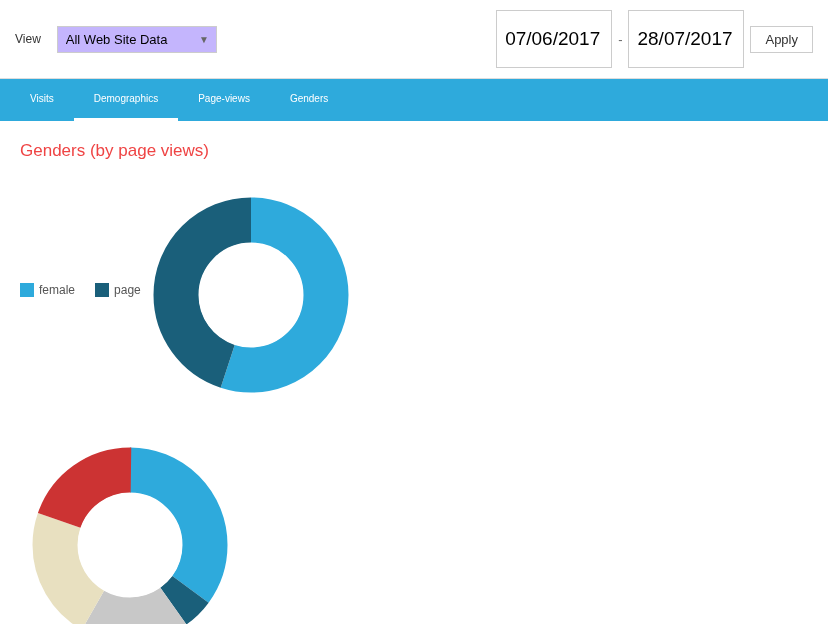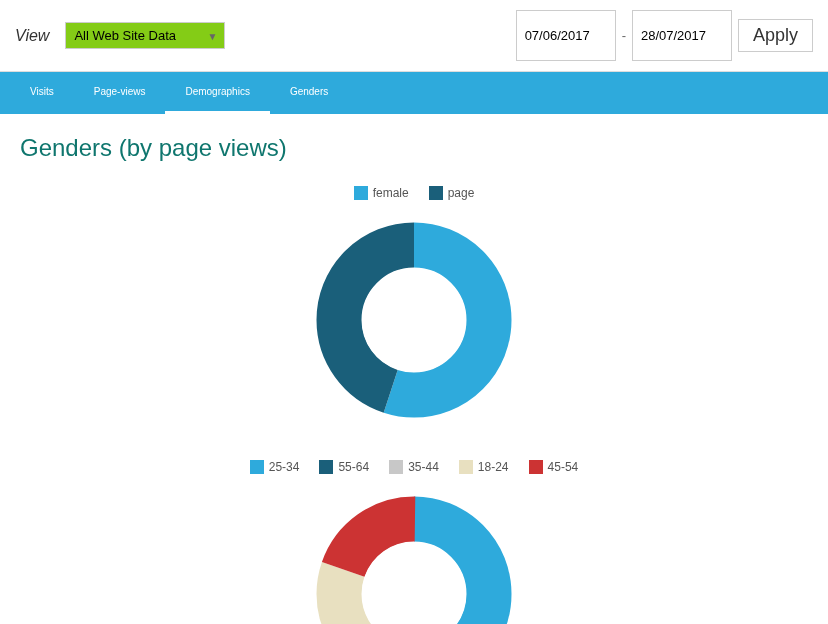--- a/index.html
+++ b/index.html
@@ -8,36 +8,35 @@
     
     .header-bar {
       display: flex;
       align-items: center;
       padding: 10px 15px;
       background: #fff;
       border-bottom: 1px solid #ddd;
       gap: 10px;
     }
     .view-label {
-      font-size: 16px;
+      font-size: 12px;
       color: #333;
       margin-right: 6px;
-      font-style: italic;
     }
     .view-select-wrapper {
       position: relative;
       display: inline-block;
     }
     .view-select {
       appearance: none;
       -webkit-appearance: none;
       border: 1px solid #ccc;
       padding: 5px 28px 5px 8px;
       font-size: 13px;
-      background: #84cc16;
+      background: #c4b5fd;
       cursor: pointer;
       min-width: 160px;
     }
     .select-arrow {
       position: absolute;
       right: 8px;
       top: 50%;
       transform: translateY(-50%);
       pointer-events: none;
       font-size: 10px;
@@ -45,32 +44,32 @@
     }
     .date-range {
       margin-left: auto;
       display: flex;
       align-items: center;
       gap: 6px;
     }
     .date-input {
       border: 1px solid #ccc;
       padding: 17px 8px;
-      font-size: 13px;
-      width: 100px;
+      font-size: 19px;
+      width: 116px;
     }
     .date-separator {
       font-size: 13px;
       color: #666;
     }
     .apply-btn {
       background: #fff;
       border: 1px solid #ccc;
       padding: 5px 14px;
-      font-size: 18px;
+      font-size: 13px;
       cursor: pointer;
       color: #333;
     }
 
     
     .nav-tabs {
       background: #2eaadc;
       display: flex;
       padding: 0 10px;
     }
@@ -84,30 +83,30 @@
       font-weight: 500;
       border-bottom: 3px solid transparent;
     }
     .nav-tab.active { border-bottom: 3px solid #fff; }
 
     
     .content {
       padding: 20px 20px;
     }
     .section-title {
-      font-size: 24px;
+      font-size: 17px;
       font-weight: normal;
-      color: #0f766e;
+      color: #ef4444;
       margin-bottom: 20px;
     }
 
     
     .chart-container {
       display: flex;
-      flex-direction: column;
+      flex-direction: row;
       align-items: center;
       margin-bottom: 30px;
       margin-top: 24px;
     }
     .legend {
       display: flex;
       gap: 20px;
       margin-bottom: 10px;
     }
     .legend-item {
@@ -138,22 +137,22 @@
   <div class="date-range">
     <input class="date-input" type="text" value="07/06/2017" style="">
     <span class="date-separator">-</span>
     <input class="date-input" type="text" value="28/07/2017" style="">
     <button class="apply-btn">Apply</button>
   </div>
 </div>
 
 <nav class="nav-tabs">
   <a class="nav-tab">Visits</a>
+  <a class="nav-tab active">Demographics</a>
   <a class="nav-tab">Page-views</a>
-  <a class="nav-tab active">Demographics</a>
   <a class="nav-tab">Genders</a>
 </nav>
 
 <div class="content">
 
   <h2 class="section-title">Genders (by page views)</h2>
   <div class="chart-container">
     <div class="legend">
       <div class="legend-item">
         <span class="legend-color" style="background:#2eaadc;"></span>
@@ -168,42 +167,20 @@
     <svg class="donut" width="220" height="220" viewBox="0 0 220 220">
 
       <circle cx="110" cy="110" r="75" fill="none" stroke="#2eaadc" stroke-width="45" stroke-dasharray="259 472" stroke-dashoffset="0" transform="rotate(-90 110 110)"></circle>
       <circle cx="110" cy="110" r="75" fill="none" stroke="#1a5f7a" stroke-width="45" stroke-dasharray="213 472" stroke-dashoffset="-259" transform="rotate(-90 110 110)"></circle>
 
       <circle cx="110" cy="110" r="52" fill="#fff"></circle>
     </svg>
   </div>
 
   <div class="chart-container">
-    <div class="legend">
-      <div class="legend-item">
-        <span class="legend-color" style="background:#2eaadc;"></span>
-        <span>25-34</span>
-      </div>
-      <div class="legend-item">
-        <span class="legend-color" style="background:#1a5f7a;"></span>
-        <span>55-64</span>
-      </div>
-      <div class="legend-item">
-        <span class="legend-color" style="background:#c8c8c8;"></span>
-        <span>35-44</span>
-      </div>
-      <div class="legend-item">
-        <span class="legend-color" style="background:#e8e0c0;"></span>
-        <span>18-24</span>
-      </div>
-      <div class="legend-item">
-        <span class="legend-color" style="background:#cc3333;"></span>
-        <span>45-54</span>
-      </div>
-    </div>
 
     <svg class="donut" width="220" height="220" viewBox="0 0 220 220">
 
       <circle cx="110" cy="110" r="75" fill="none" stroke="#2eaadc" stroke-width="45" stroke-dasharray="165 306" stroke-dashoffset="0" transform="rotate(-90 110 110)"></circle>
 
       <circle cx="110" cy="110" r="75" fill="none" stroke="#1a5f7a" stroke-width="45" stroke-dasharray="24 447" stroke-dashoffset="-165" transform="rotate(-90 110 110)"></circle>
 
       <circle cx="110" cy="110" r="75" fill="none" stroke="#c8c8c8" stroke-width="45" stroke-dasharray="85 386" stroke-dashoffset="-189" transform="rotate(-90 110 110)"></circle>
 
       <circle cx="110" cy="110" r="75" fill="none" stroke="#e8e0c0" stroke-width="45" stroke-dasharray="104 367" stroke-dashoffset="-274" transform="rotate(-90 110 110)"></circle>

